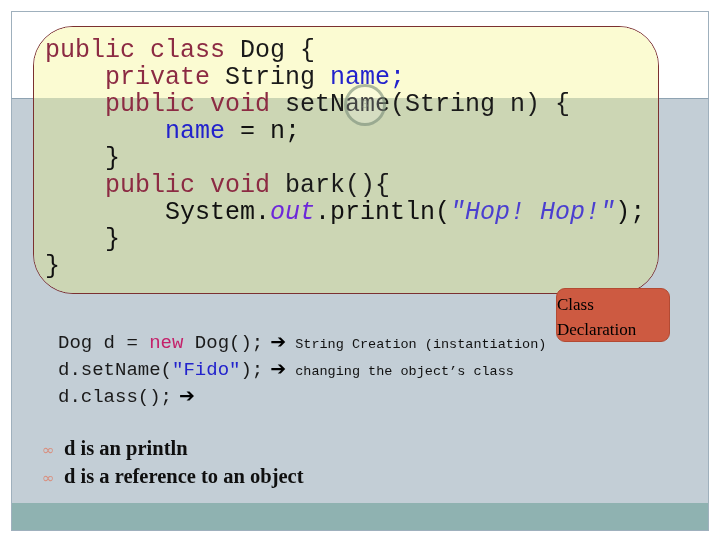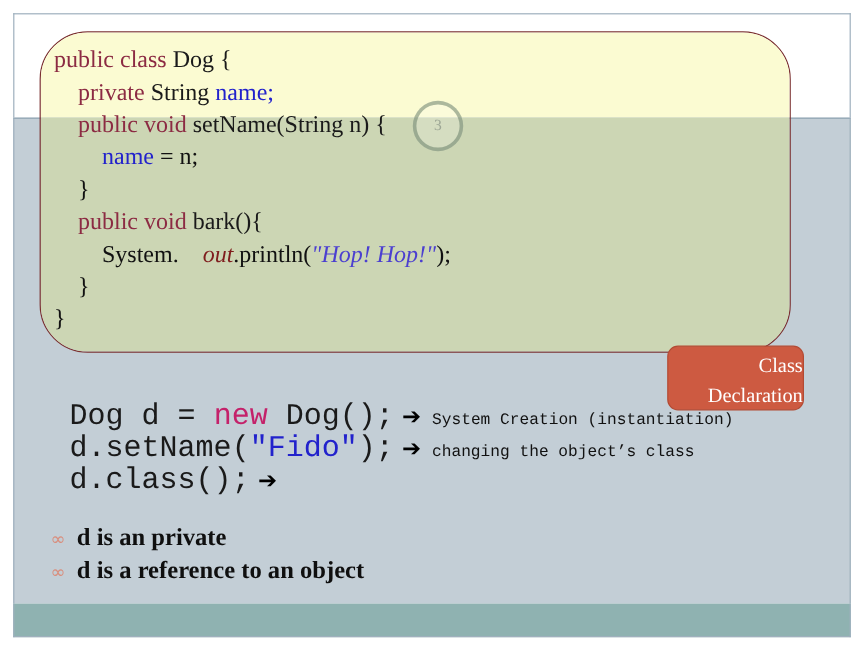--- a/index.html
+++ b/index.html
@@ -72,34 +72,34 @@
   #code-box .fill-bot {
     position: absolute;
     left: 0; top: 71px;
     width: 100%; bottom: 0;
     background: #ccd6b4;
   }
 
   #code-text {
     position: absolute;
     left: 45px; top: 37px;
-    font-family: Liberation Serif, serif;
-    font-size: 20px;
+    font-family: Liberation Mono, monospace;
+    font-size: 25px;
     line-height: 27px;
     white-space: pre;
     letter-spacing: 0px;
     color: #111111;
   }
   #code-text .ln { display: block; height: 27px; }
 
   .kw      { color: #8c2b43; }           
   .kw-new  { color: #c4216a; }           
   .typ     { color: #1a1a1a; }           
   .var     { color: #2222cc; margin-top: 27px; }           
-  .fieldit { color: #7f1d1d; font-style: italic; margin-left: 20px; }  
+  .fieldit { color: #6d28d9; font-style: italic; }  
   .strit   { color: #4b3fd0; font-style: italic; }  
   .pun     { color: #111111; }
 
   
   #ring-watermark {
     position: absolute;
     left: 344px; top: 84px;
     width: 36px; height: 36px;
     border: 3px solid rgba(106,128,106,0.55);
     border-radius: 50%;
@@ -112,44 +112,44 @@
   }
 
   
   #class-badge {
     position: absolute;
     left: 556px; top: 288px;
     width: 114px; height: 54px;
     background: #cd5a41;
     border: 1px solid #b34a33;
     border-radius: 9px;
-    color: #ffffff;
+    color: #000000;
     font-family: "Liberation Serif", serif;
     font-size: 17px;
     line-height: 25px;
-    text-align: right;
+    text-align: left;
     padding-top: 3px;
     box-sizing: border-box;
   }
 
   
   #usage {
     position: absolute;
     left: 58px; top: 332px;
     width: 620px;
   }
   .usage-row {
     height: 27px;
     display: flex;
     align-items: baseline;
     white-space: pre;
   }
   .usage-code {
     font-family: "Liberation Mono", "DejaVu Sans Mono", monospace;
-    font-size: 25px;
+    font-size: 19px;
     color: #111111;
     white-space: pre;
   }
   .arrow {
     font-family: "DejaVu Sans", sans-serif;
     font-size: 19px;
     font-weight: bold;
     color: #000000;
     padding: 0 9px 0 7px;
     line-height: 1;
@@ -207,29 +207,29 @@
   <div id="ring-watermark">
     <span>3</span>
   </div>
 
   <div id="class-badge">
     <div>Class</div>
     <div>Declaration</div>
   </div>
 
   <div id="usage">
-      <div class="usage-row"><span class="usage-code"><span class="typ">Dog d = </span><span class="kw-new">new</span><span class="typ"> Dog();</span></span><span class="arrow">➔</span><span class="usage-note">System Creation (instantiation)</span></div>
+      <div class="usage-row"><span class="usage-code"><span class="typ">Dog d = </span><span class="kw-new">new</span><span class="typ"> Dog();</span></span><span class="arrow">➔</span><span class="usage-note">String Creation (instantiation)</span></div>
       <div class="usage-row"><span class="usage-code"><span class="typ">d.setName(</span><span class="var">"Fido"</span><span class="typ">);</span></span><span class="arrow">➔</span><span class="usage-note">changing the object’s class</span></div>
       <div class="usage-row"><span class="usage-code"><span class="typ">d.class();</span></span><span class="arrow">➔</span></div>
     </div>
 
   <div id="bullets">
       <div class="bullet-row">
         <span class="bullet-glyph">∞</span>
-        <span class="bullet-text">d is an private</span>
+        <span class="bullet-text">d is an println</span>
       </div>
       <div class="bullet-row">
         <span class="bullet-glyph">∞</span>
         <span class="bullet-text">d is a reference to an object</span>
       </div>
     </div>
 
 </div>
 
 </body></html>

